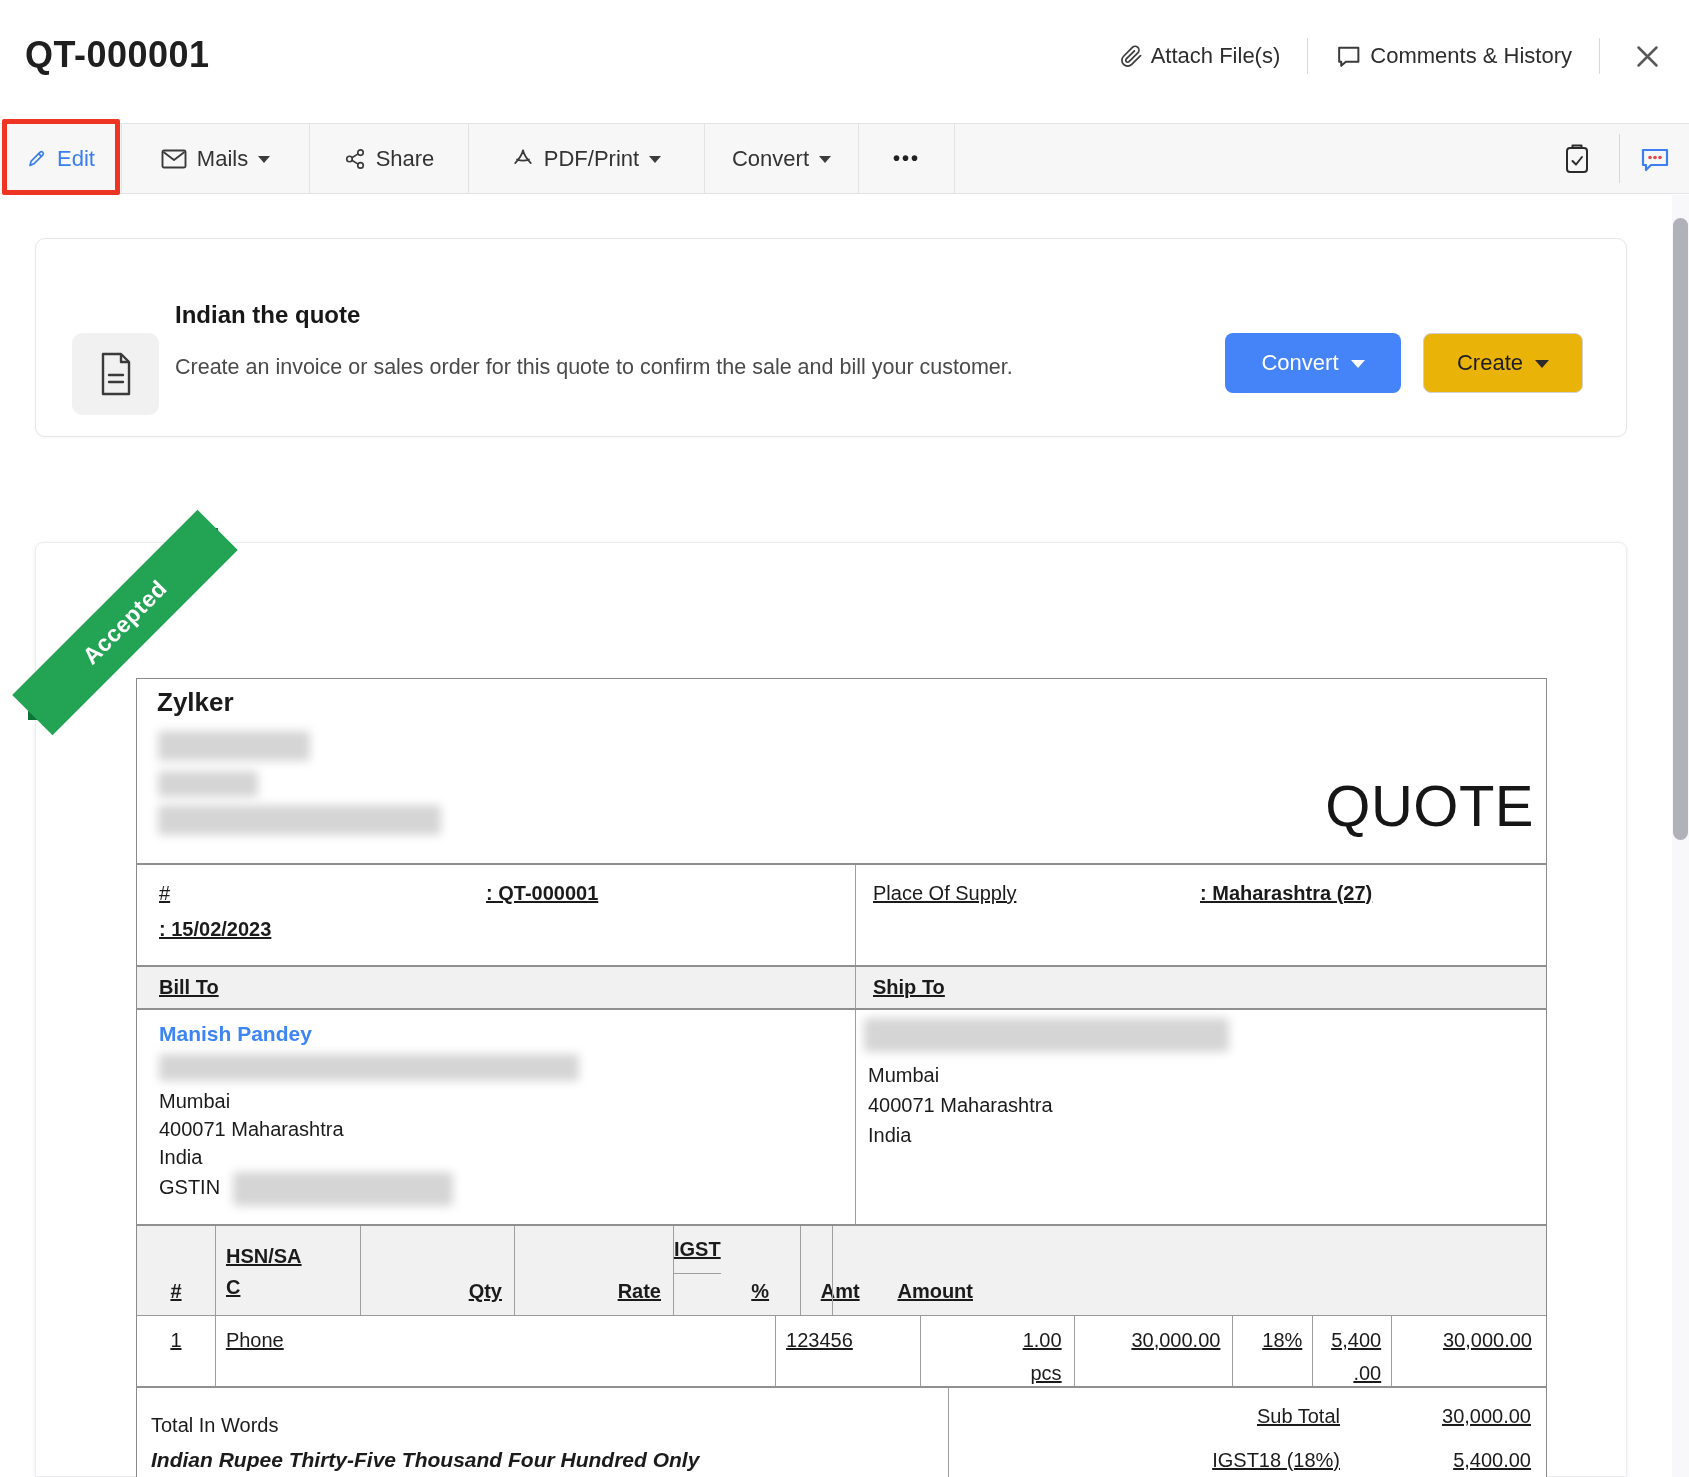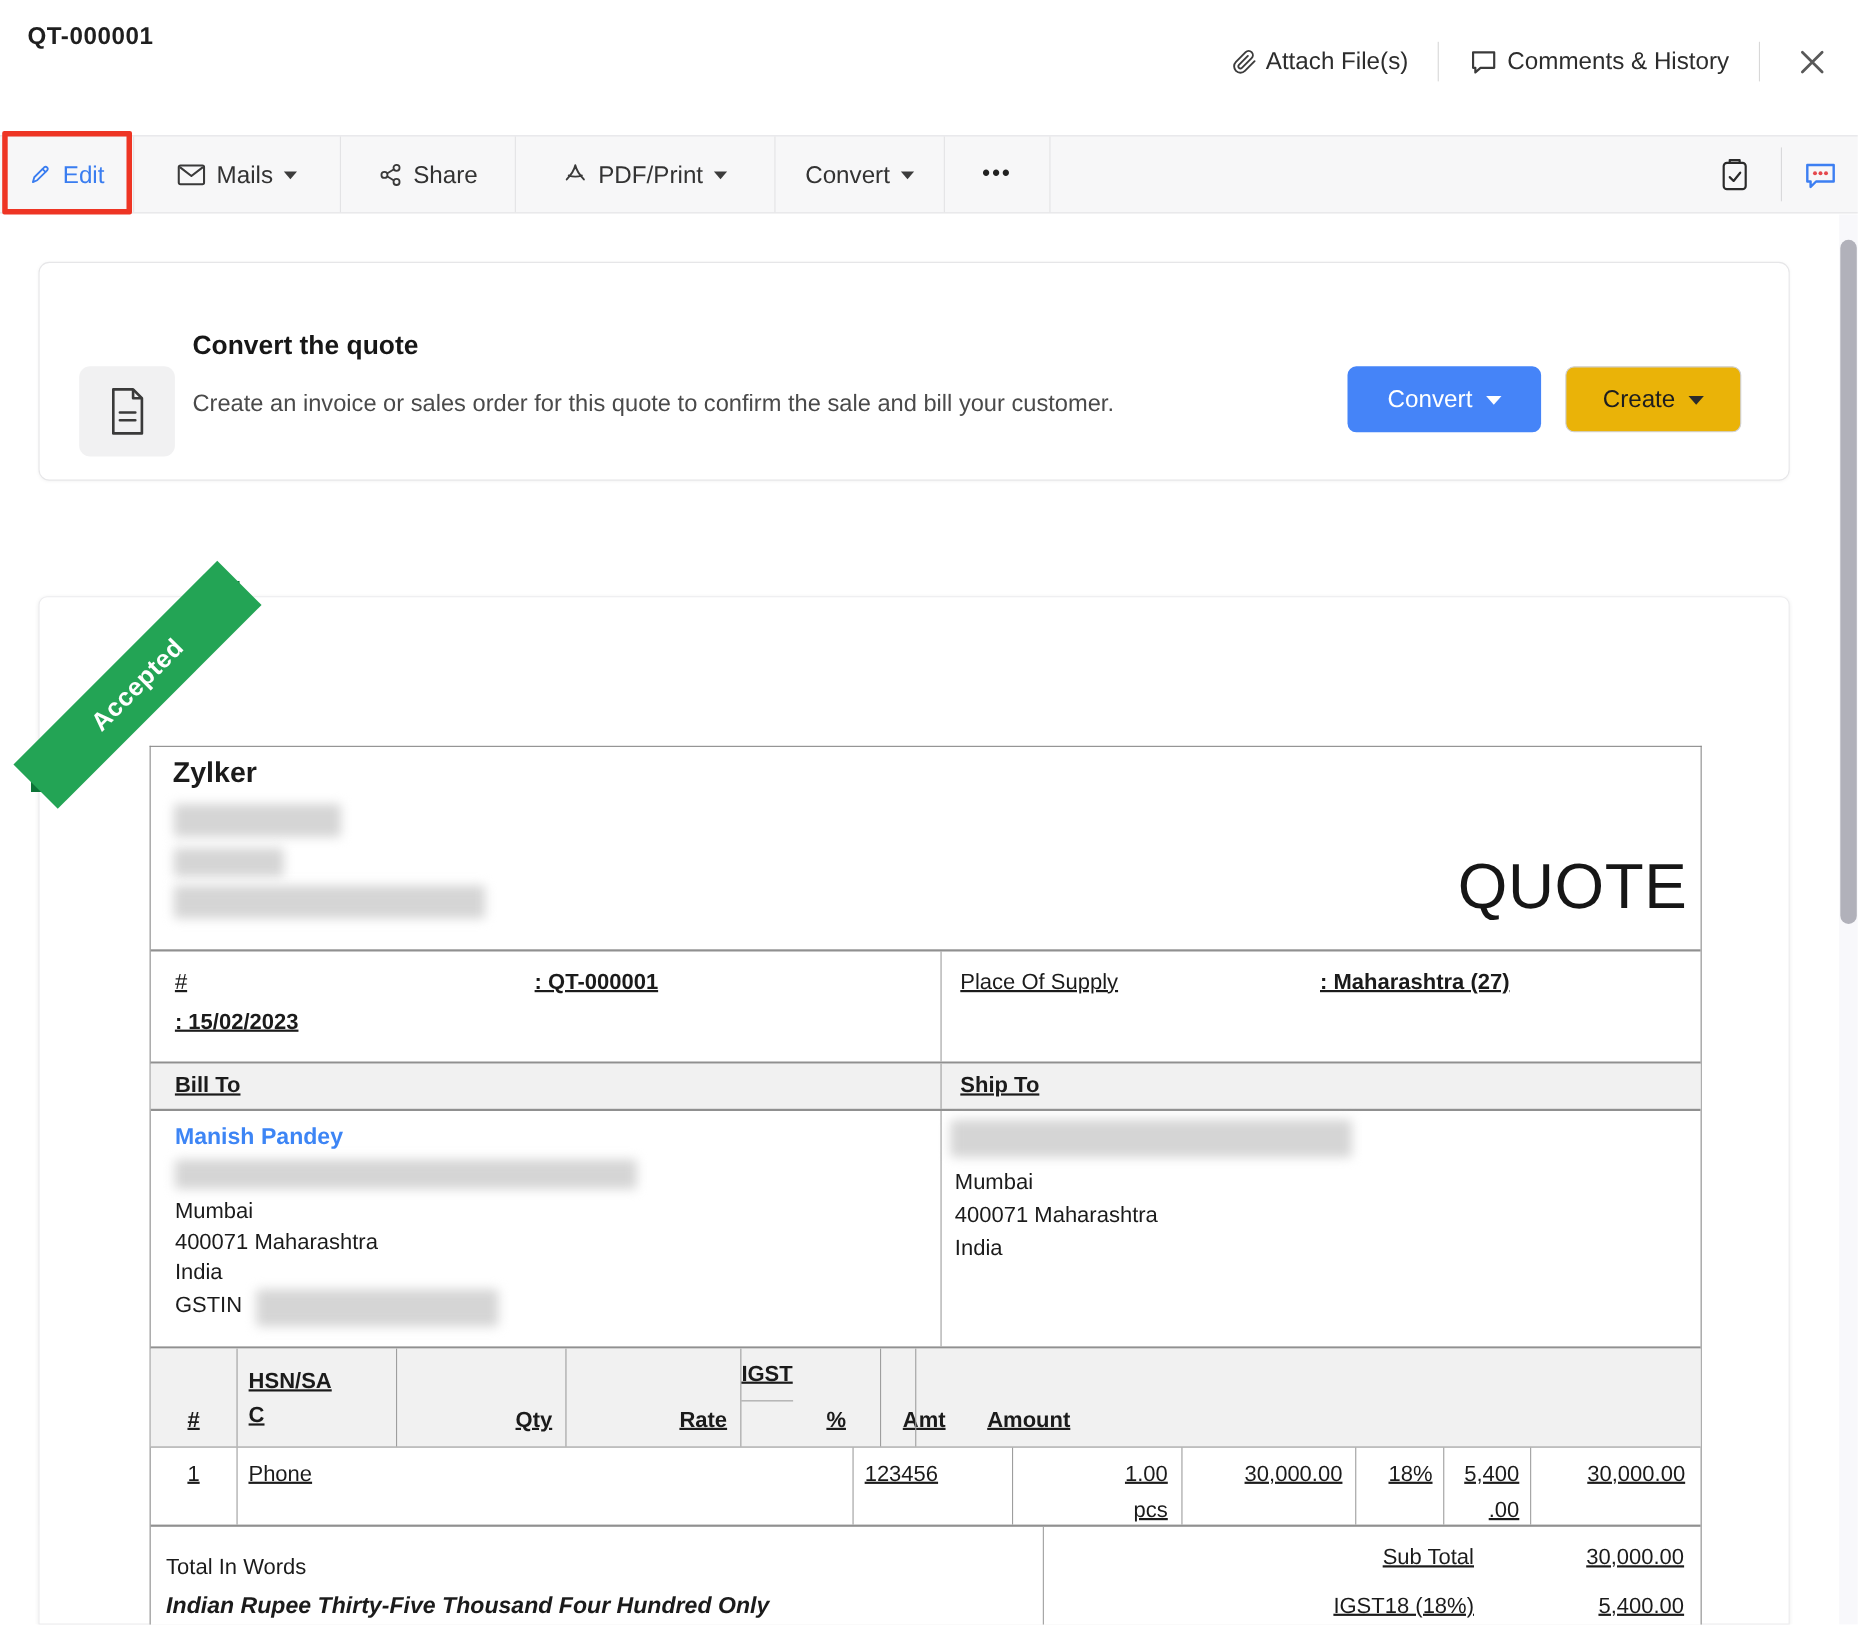--- a/index.html
+++ b/index.html
@@ -2,21 +2,21 @@
 <html><head>
 <meta charset="utf-8">
 <style>
   * { margin:0; padding:0; box-sizing:border-box; }
   html,body { margin:0; }
   body { font-family:"Liberation Sans","DejaVu Sans",sans-serif; background:#fff; }
   .page { position:relative; width:1689px; height:1477px; background:#fff; overflow:hidden; }
 
   
   .top-header { position:absolute; left:0; top:0; width:1689px; height:112px; background:#fff; }
-  .page-title { position:absolute; left:25px; top:20px; font-size:22px; font-weight:bold; color:#1f1f1f; letter-spacing:.5px;text-align:right; }
+  .page-title { position:absolute; left:25px; top:34px; font-size:36px; font-weight:bold; color:#1f1f1f; letter-spacing:.5px;text-align:right; }
   .header-actions { position:absolute; right:22px; top:0; height:112px; display:flex; align-items:center; gap:27px; }
   .h-action { display:flex; align-items:center; gap:8px; font-size:22px; color:#2d2d2d; cursor:pointer; }
   .h-sep { width:1px; height:36px; background:#d8d8d8; }
   .h-close { display:flex; align-items:center; justify-content:center; width:40px; height:40px; cursor:pointer; }
 
   
   .toolbar { position:absolute; left:0; top:123px; width:1689px; height:71px; background:#f7f7f8;
              border-top:1px solid #e3e3e5; border-bottom:1px solid #e3e3e5; display:flex; align-items:stretch; }
   .titem { display:flex; align-items:center; justify-content:center; gap:10px; border-right:1px solid #e3e3e5;
            font-size:22px; color:#333; cursor:pointer; }
@@ -243,21 +243,21 @@
   <div class="banner">
     <div class="b-icon-box">
       <span>
         <svg width="38" height="46" viewBox="0 0 38 46" fill="none" stroke="#3a3a3a" stroke-width="2.4" stroke-linejoin="round">
             <path d="M6 3h18l8 8v32H6z"></path>
             <path d="M24 3v8h8"></path>
             <path d="M12 24h14M12 31h14" stroke-linecap="round"></path>
           </svg>
       </span>
     </div>
-    <div class="b-title">Convert the quote</div>
+    <div class="b-title">Indian the quote</div>
     <div class="b-desc">Create an invoice or sales order for this quote to confirm the sale and bill your customer.</div>
     <div class="btn btn-convert">
       <span>Convert</span>
       <span class="caret"></span>
     </div>
     <div class="btn btn-create">
       <span>Create</span>
       <span class="caret" style="color:#2b2b2b;"></span>
     </div>
   </div>

